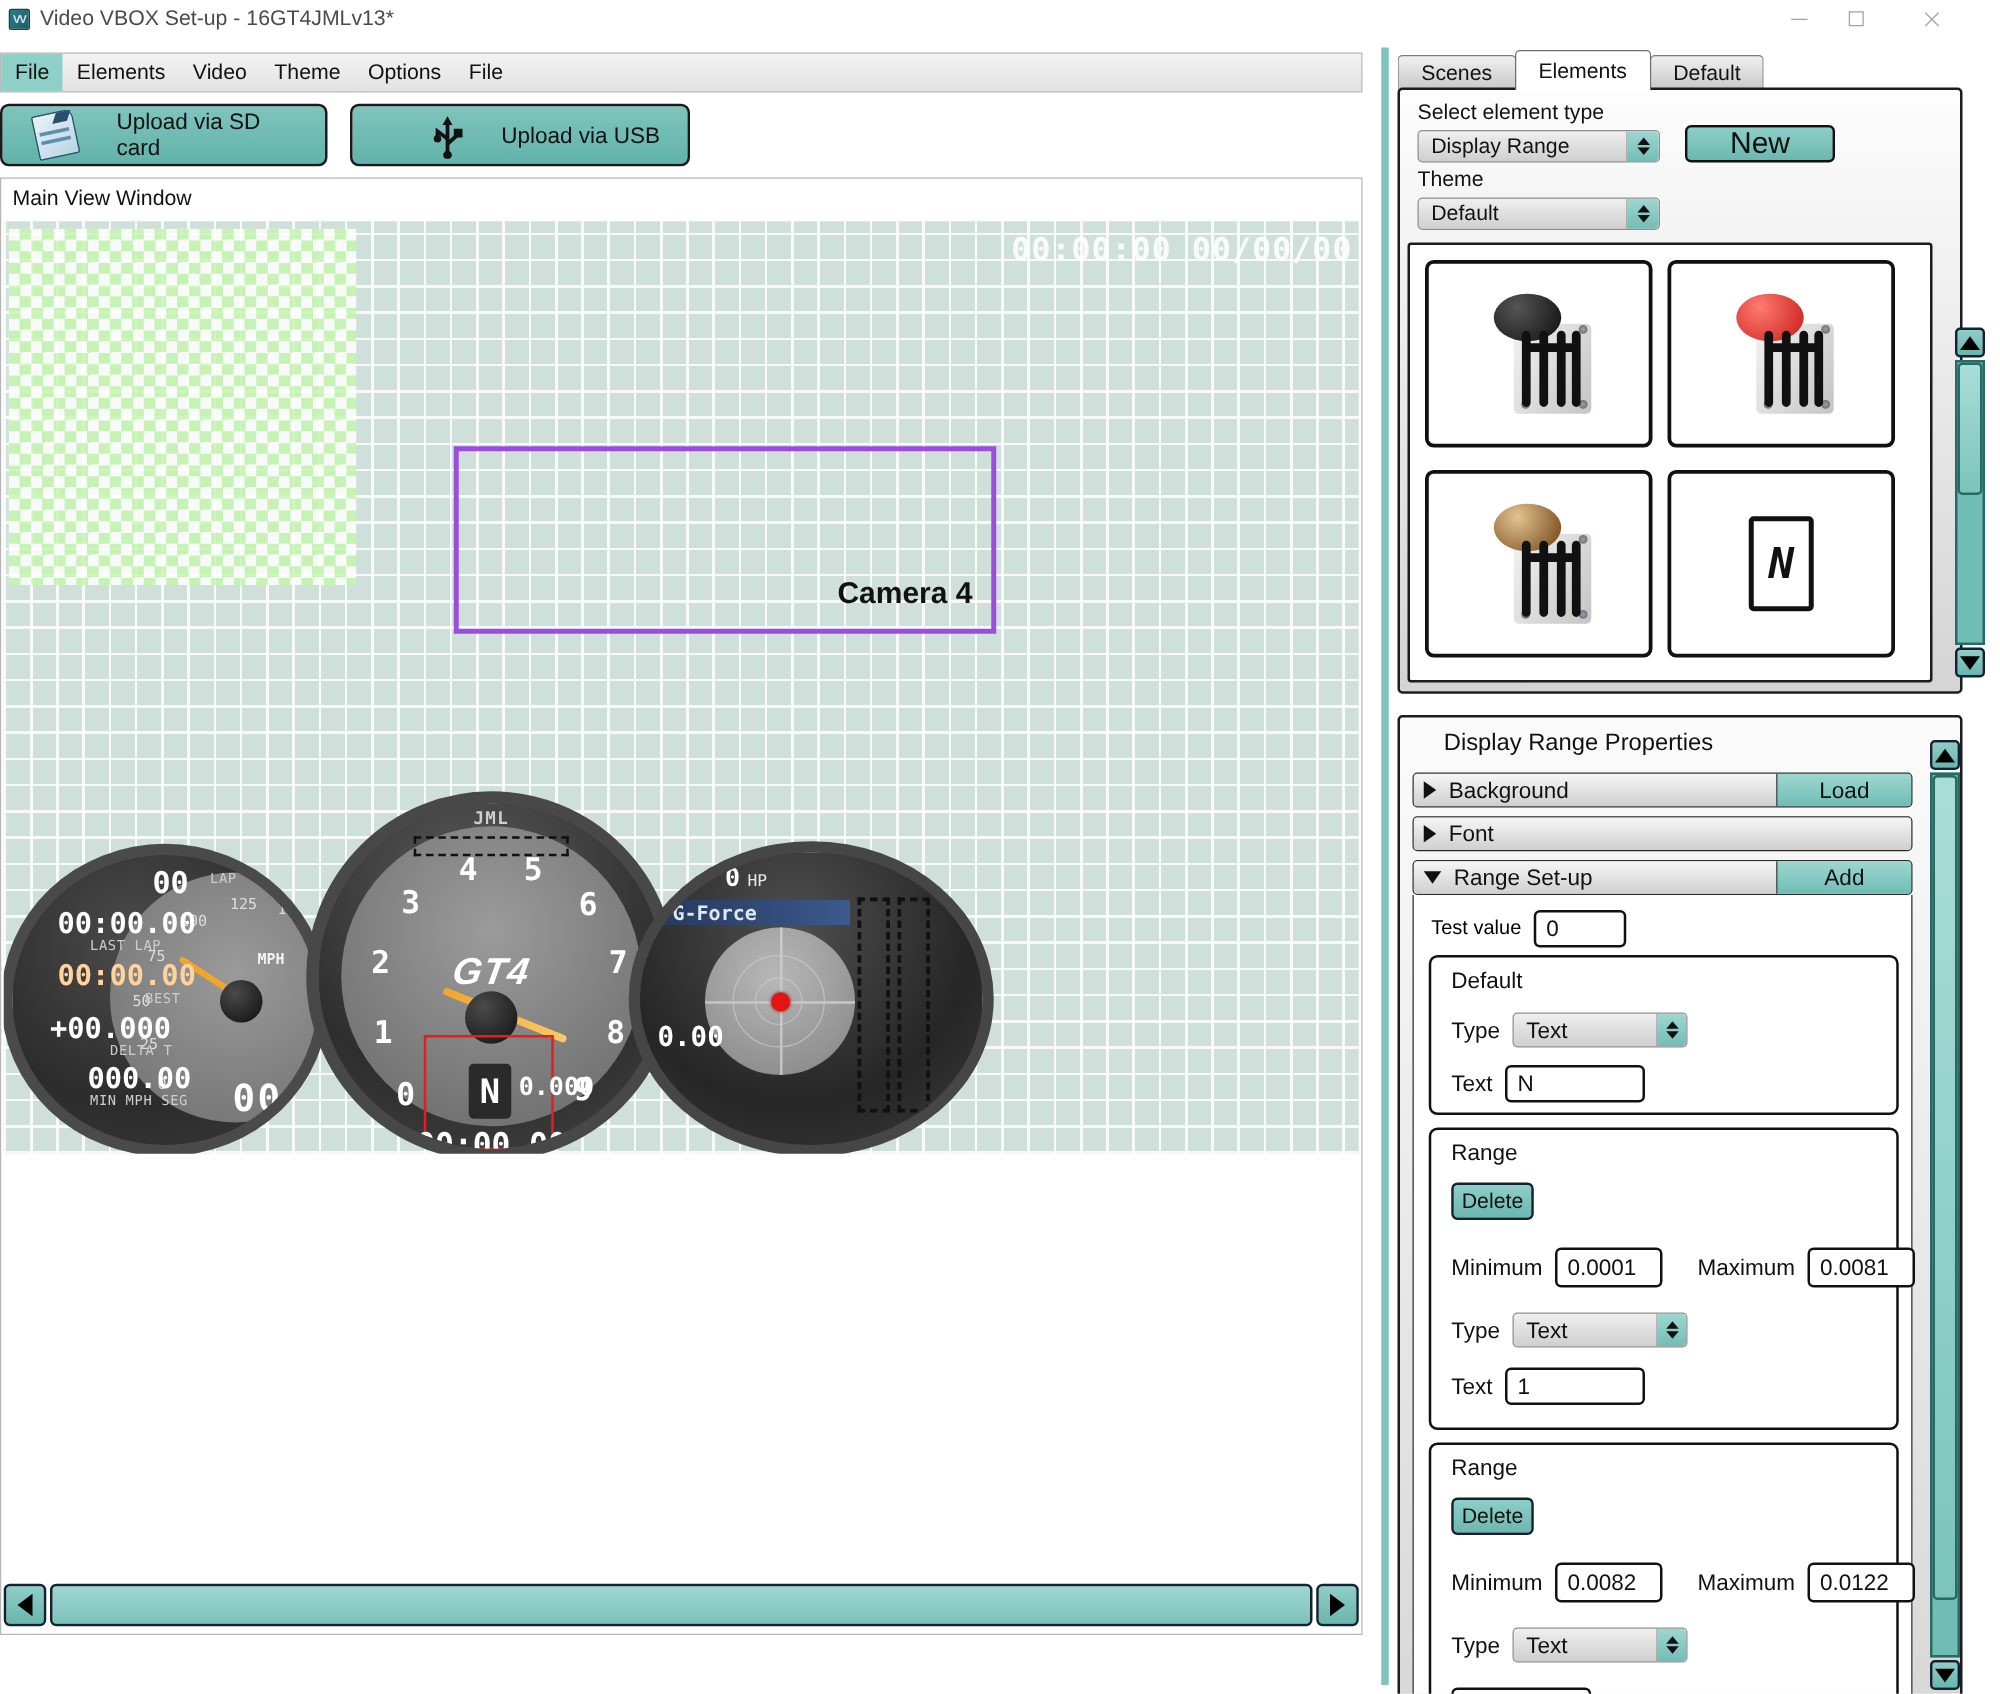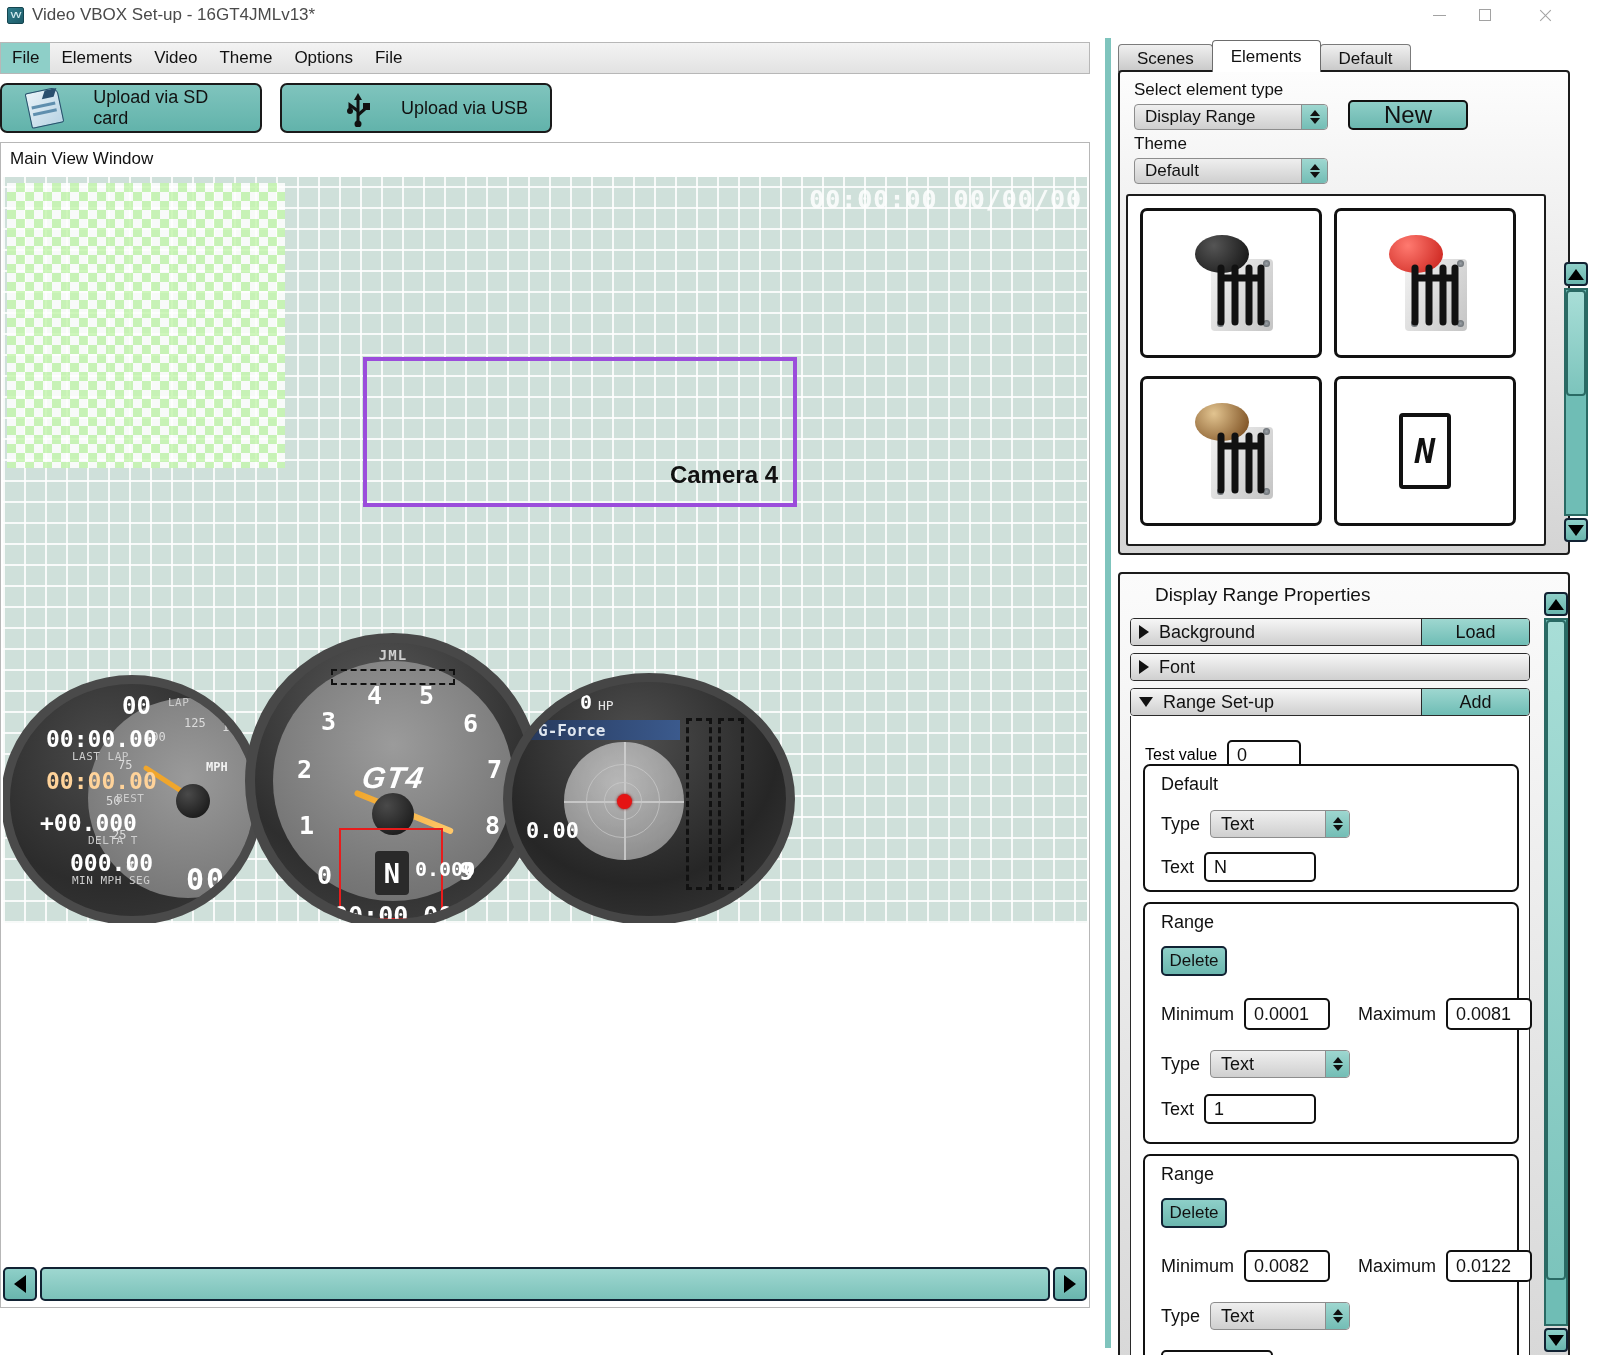--- a/index.html
+++ b/index.html
@@ -380,21 +380,21 @@
     display:flex; align-items:center; justify-content:center; font-size:18px; color:#111;
   }
   #acc-bg{ top:44px; }
   #acc-font{ top:79px; }
   #acc-range{ top:114px; }
   .caret-r{ border-top:7px solid transparent; border-bottom:7px solid transparent; border-left:10px solid #111; }
   .caret-d{ border-left:7px solid transparent; border-right:7px solid transparent; border-top:10px solid #111; }
 
   #range-body{ position:absolute; left:10px; top:142px; width:400px; bottom:0; background:#fff;
                border:1px solid #2a2a2a; border-top:none; }
-  #tv-row{ position:absolute; left:14px; top:24px; display:flex; align-items:center; gap:10px; }
+  #tv-row{ position:absolute; left:14px; top:12px; display:flex; align-items:center; gap:10px; }
   .tf{
     border:2px solid #111; border-radius:5px; background:#fff;
     font-size:18px; color:#111; display:flex; align-items:center; padding-left:8px;
   }
   #tv-field{ width:74px; height:30px; }
 
   .group{
     position:absolute; left:12px; width:376px;
     border:2px solid #111; border-radius:7px; background:#fff;
   }

